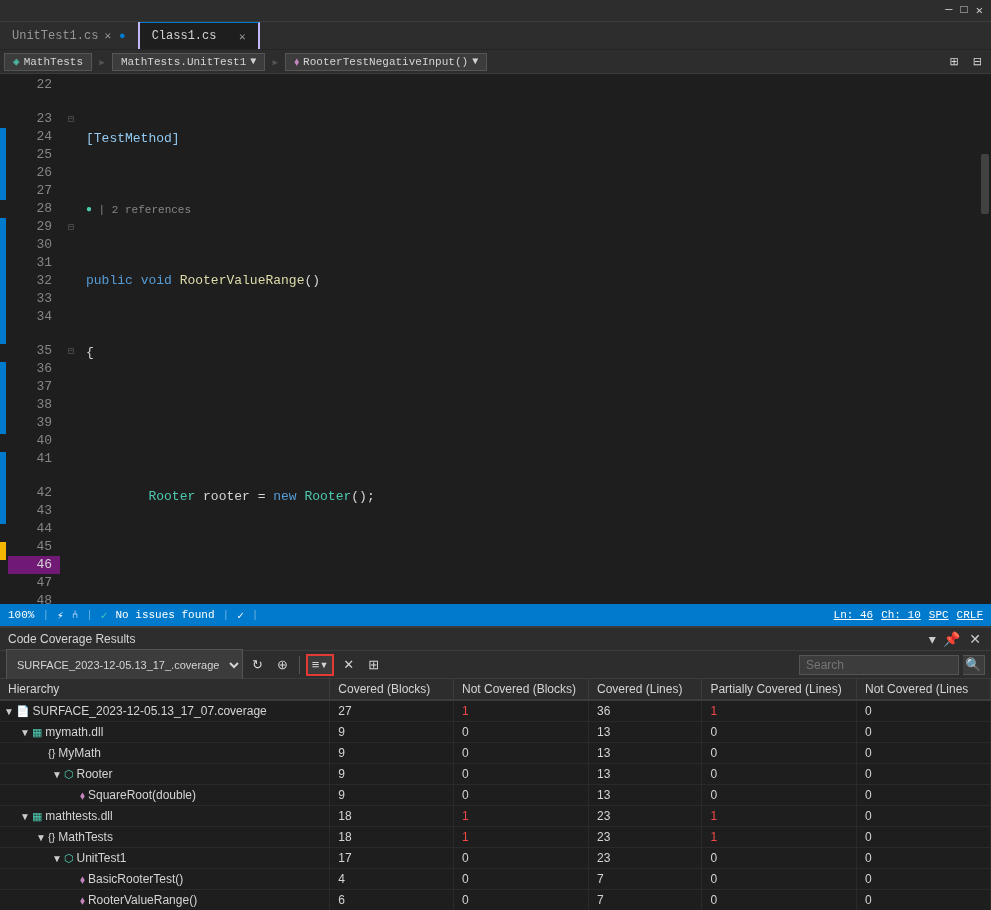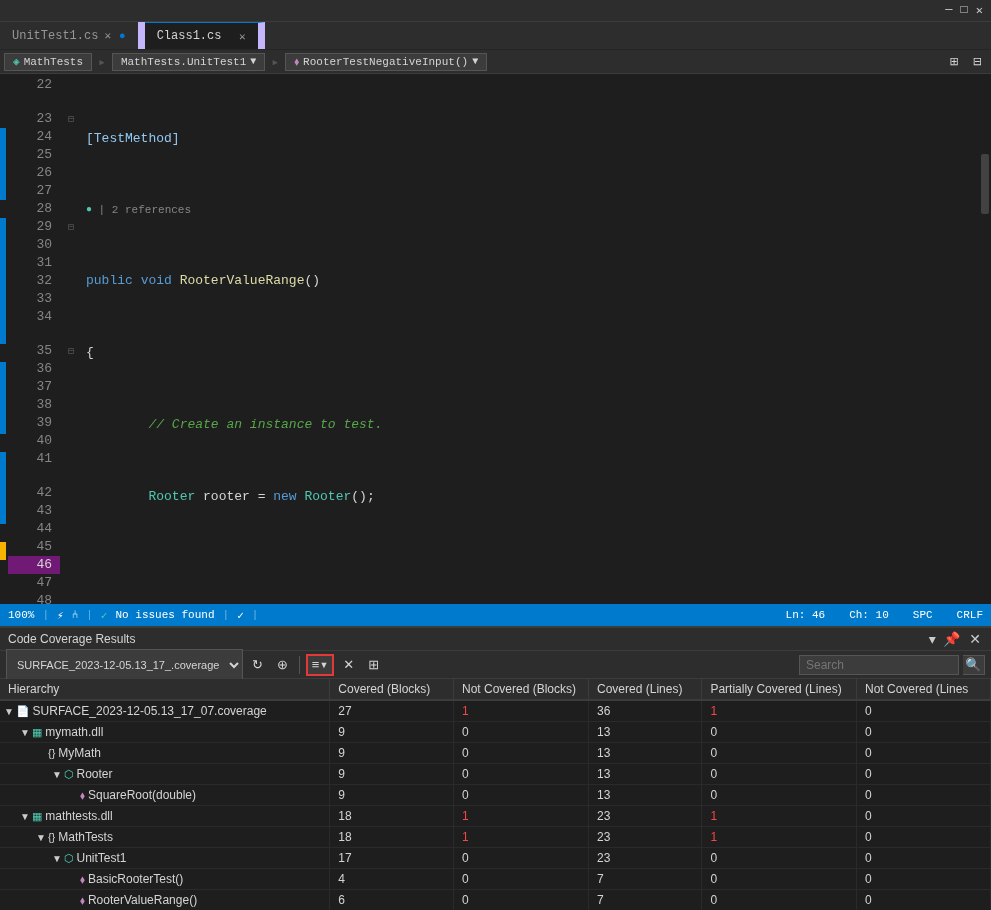--- a/index.html
+++ b/index.html
@@ -40,21 +40,21 @@
       display: flex;
       align-items: stretch;
       border-bottom: 1px solid #252526;
     }
     .tab {
       display: flex;
       align-items: center;
       padding: 0 12px;
       font-size: 12px;
       color: #969696;
-      border-right: 7px solid #c4b5fd;
+      border-right: 2px solid #c4b5fd;
       cursor: pointer;
       gap: 6px;
       min-width: 120px;
     }
     .tab.active {
       background: #1e1e1e;
       color: #d4d4d4;
       border-top: 1px solid #007acc;
     }
     .tab-close {
@@ -177,21 +177,22 @@
       gap: 12px;
     }
     .status-left {
       display: flex;
       align-items: center;
       gap: 8px;
     }
     .status-right {
       margin-left: auto;
       display: flex;
-      gap: 24px;
+      gap: 8px;
+      text-decoration: underline;
     }
     .status-sep { color: rgba(255,255,255,0.4); }
 
     
     .coverage-panel {
       background: #1e1e1e;
       border-top: 2px solid #3c3c3c;
       height: 290px;
       display: flex;
       flex-direction: column;
@@ -455,21 +456,21 @@
       <span class="ref-badge"> | 2 references</span>
     </div>
     
     <div class="code-line">
       <span class="kw">public</span><span> </span><span class="kw">void</span><span> </span><span class="method">RooterValueRange</span><span>()</span>
     </div>
     
     <div class="code-line"><span>{</span></div>
     
     <div class="code-line">
-      <span>        </span><span class="comment">// Create an instance to test.</span>
+      <span>        </span>
     </div>
     
     <div class="code-line">
       <span>        </span><span class="type">Rooter</span><span> rooter = </span><span class="kw">new</span><span> </span><span class="type">Rooter</span><span>();</span>
     </div>
     
     <div class="code-line"></div>
     
     
     

